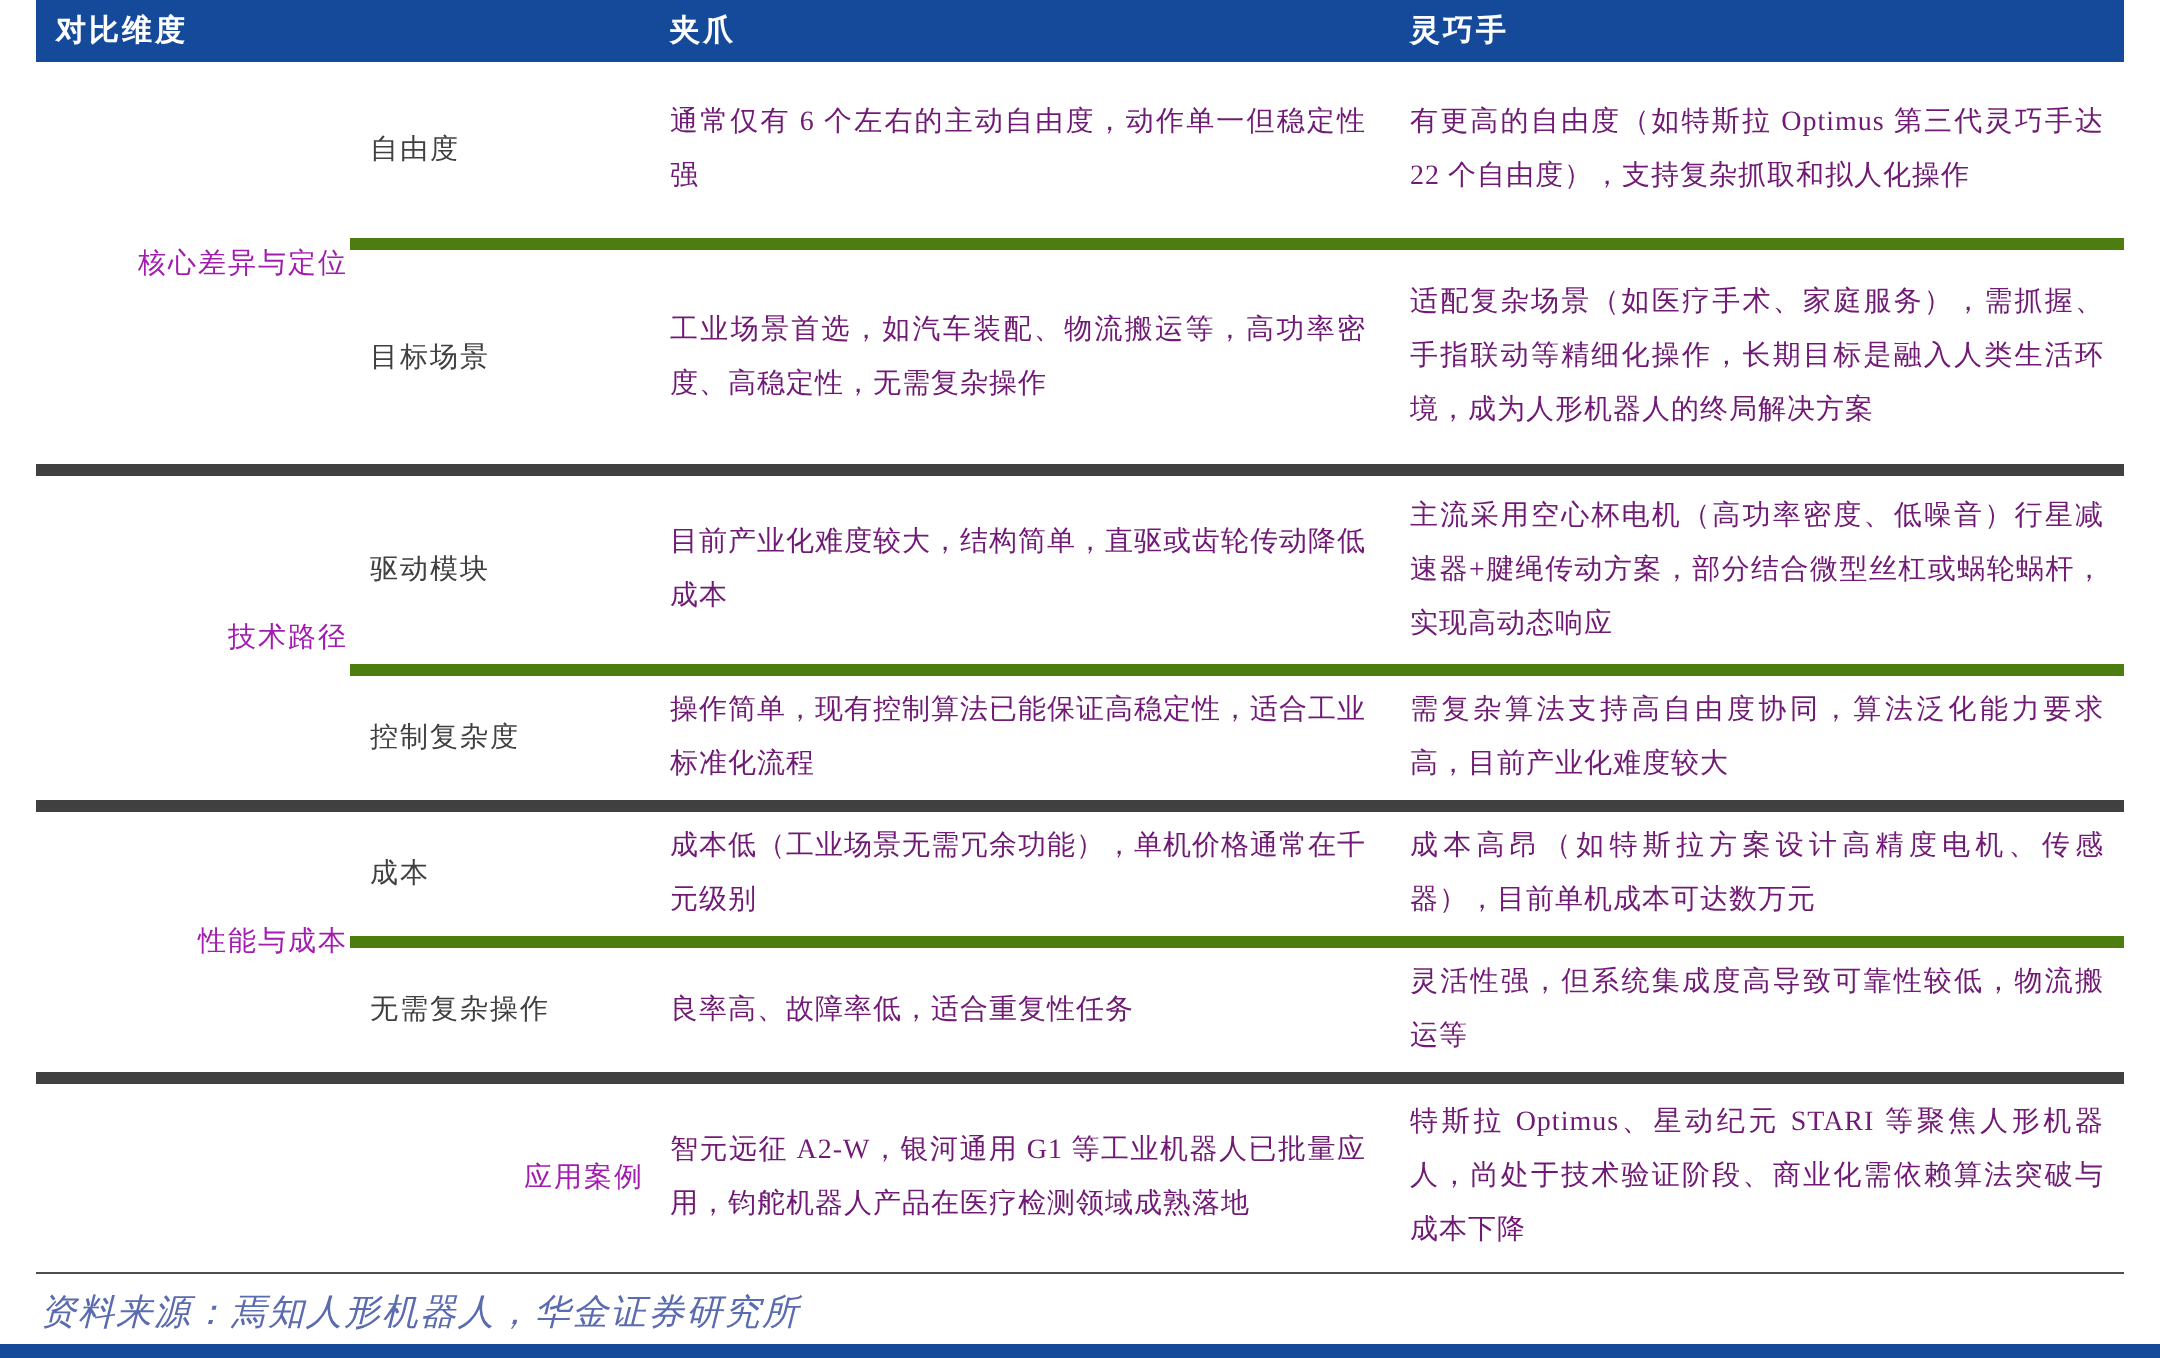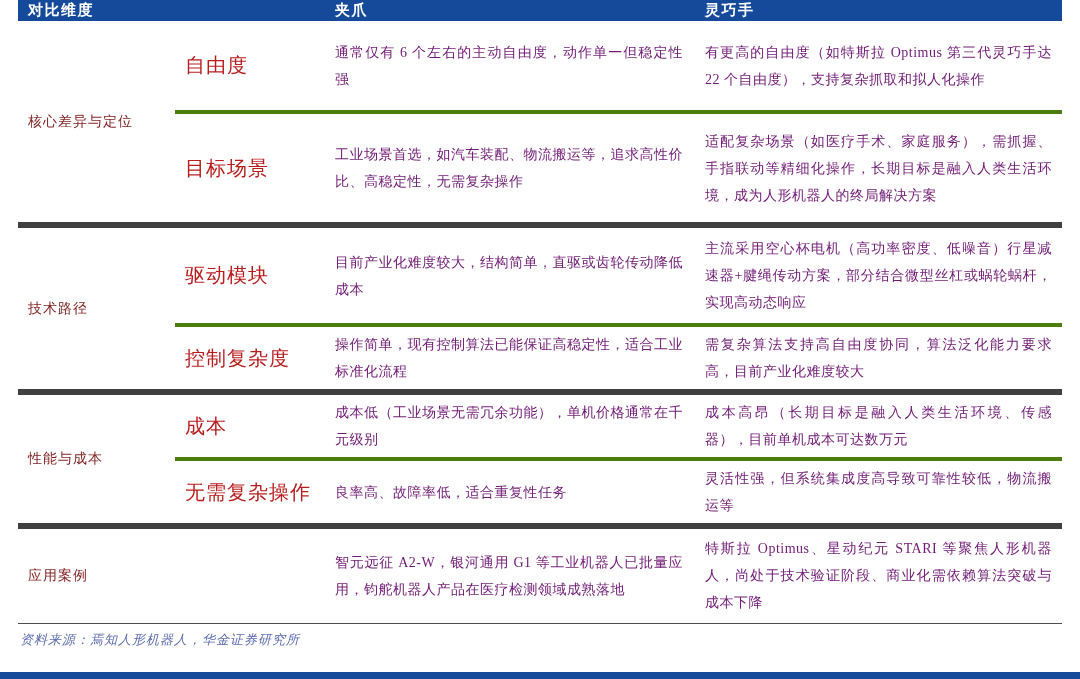--- a/index.html
+++ b/index.html
@@ -30,41 +30,41 @@
     font-weight:bold;
     font-size:15px;
     text-align:left;
     letter-spacing:1.5px;
     padding:0 0 0 10px;
     vertical-align:middle;
   }
   table.cmp thead th.c-head{padding-left:12px;}
   td{vertical-align:middle;box-sizing:border-box;}
   .cat{
-    font-size:14px;color:#7f1d1d;
-    padding-left:10px;letter-spacing:1px;
+    font-size:14px;color:#a21caf;
+    padding-left:10px;letter-spacing:1px;text-align:right;
   }
   .dim{
-    font-size:20px;color:#b91c1c;
+    font-size:14px;color:#404040;
     padding-left:10px;letter-spacing:1px;
   }
   .txt{
     font-size:14px;color:#701a75;
     text-align:justify;
     padding:4px 10px 4px 12px;
     line-height:27px;
     letter-spacing:0.5px;
   }
-  .sep{border-top:4px solid #4d7c0f;margin-top:44px;}       
+  .sep{border-top:6px solid #4d7c0f;margin-top:44px;}       
   .gsep{border-top:6px solid #404040;}      
   tbody tr:last-child td{border-bottom:1px solid #4d4d4d;font-family:Liberation Serif, serif;}
   .source{
     font-style:italic;
     color:#5a6bb0;
-    font-size:13px;
+    font-size:18px;
     letter-spacing:1px;
     margin:7px 0 0 20px;
   }
   .accent-bar{
     position:absolute;left:0;bottom:0;
     width:100%;height:7px;
     background:#154a9b;
   }
 </style>
 </head>
@@ -74,57 +74,57 @@
 
 
   <table class="cmp">
     <colgroup>
       <col style="width:157px">
         <col style="width:148px">
         <col style="width:370px">
         <col style="width:369px">
     </colgroup>
     <thead>
-      <tr style="height:21px">
+      <tr style="height:31px">
         <th colspan="2">对比维度</th>
         <th class="c-head">夹爪</th>
         <th class="c-head">灵巧手</th>
       </tr>
     </thead>
     <tbody>
 
       <tr style="height:91px">
         <td class="cat" rowspan="2">核心差异与定位</td>
         <td class="dim">自由度</td>
         <td class="txt">通常仅有 6 个左右的主动自由度，动作单一但稳定性强</td>
         <td class="txt">有更高的自由度（如特斯拉 Optimus 第三代灵巧手达 22 个自由度），支持复杂抓取和拟人化操作</td>
       </tr>
       <tr style="height:113px">
         <td class="dim sep">目标场景</td>
-        <td class="txt sep">工业场景首选，如汽车装配、物流搬运等，追求高性价比、高稳定性，无需复杂操作</td>
+        <td class="txt sep">工业场景首选，如汽车装配、物流搬运等，高功率密度、高稳定性，无需复杂操作</td>
         <td class="txt sep">适配复杂场景（如医疗手术、家庭服务），需抓握、手指联动等精细化操作，长期目标是融入人类生活环境，成为人形机器人的终局解决方案</td>
       </tr>
 
       <tr style="height:100px">
         <td class="cat gsep" rowspan="2">技术路径</td>
         <td class="dim gsep">驱动模块</td>
         <td class="txt gsep">目前产业化难度较大，结构简单，直驱或齿轮传动降低成本</td>
         <td class="txt gsep">主流采用空心杯电机（高功率密度、低噪音）行星减速器+腱绳传动方案，部分结合微型丝杠或蜗轮蜗杆，实现高动态响应</td>
       </tr>
       <tr style="height:56px">
         <td class="dim sep">控制复杂度</td>
         <td class="txt sep">操作简单，现有控制算法已能保证高稳定性，适合工业标准化流程</td>
         <td class="txt sep">需复杂算法支持高自由度协同，算法泛化能力要求高，目前产业化难度较大</td>
       </tr>
 
       <tr style="height:63px">
         <td class="cat gsep" rowspan="2">性能与成本</td>
         <td class="dim gsep">成本</td>
         <td class="txt gsep">成本低（工业场景无需冗余功能），单机价格通常在千元级别</td>
-        <td class="txt gsep">成本高昂（长期目标是融入人类生活环境、传感器），目前单机成本可达数万元</td>
+        <td class="txt gsep">成本高昂（如特斯拉方案设计高精度电机、传感器），目前单机成本可达数万元</td>
       </tr>
       <tr style="height:56px">
         <td class="dim sep">无需复杂操作</td>
         <td class="txt sep">良率高、故障率低，适合重复性任务</td>
         <td class="txt sep">灵活性强，但系统集成度高导致可靠性较低，物流搬运等</td>
       </tr>
 
       <tr style="height:97px">
         <td class="cat gsep" colspan="2">应用案例</td>
         <td class="txt gsep">智元远征 A2-W，银河通用 G1 等工业机器人已批量应用，钧舵机器人产品在医疗检测领域成熟落地</td>

